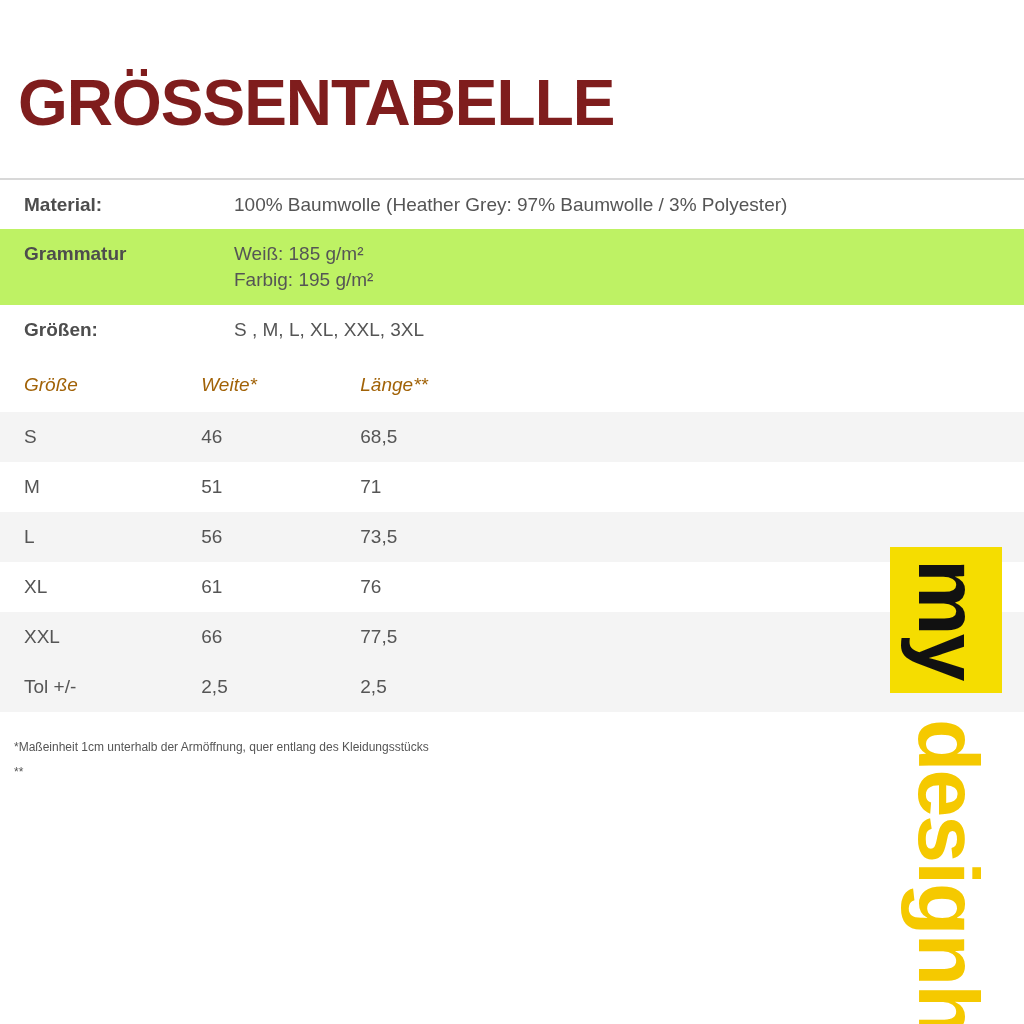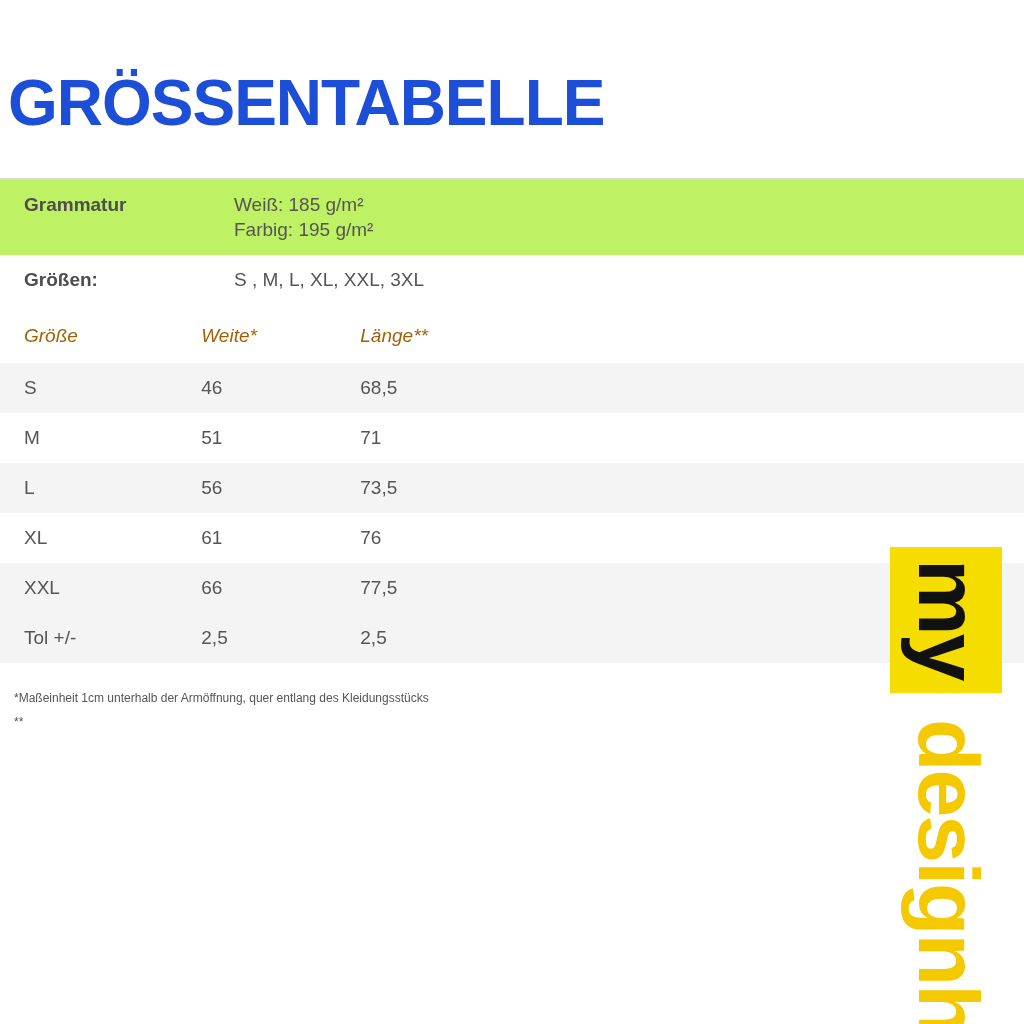--- a/index.html
+++ b/index.html
@@ -19,24 +19,24 @@
   .page {
     position: relative;
     width: 1024px;
     height: 1024px;
   }
 
   
   .title {
     font-size: 64px;
     font-weight: bold;
-    color: #1d4ed8;
+    color: #7f1d1d;
     letter-spacing: -1px;
     line-height: 1;
-    padding: 28px 0 0 8px;
+    padding: 28px 0 0 18px;
     white-space: nowrap;
   }
 
   .title-rule {
     margin-top: 22px;
     height: 2px;
     background: #d8d8d8;
     width: 100%;
   }
 
@@ -147,20 +147,24 @@
 </head>
 <body>
 
 <div class="page">
 
   <h1 class="title">GRÖSSENTABELLE</h1>
   <div class="title-rule"></div>
 
   <table class="spec">
     <tbody>
+      <tr>
+        <td class="key">Material:</td>
+        <td class="val">100% Baumwolle (Heather Grey: 97% Baumwolle / 3% Polyester)</td>
+      </tr>
       <tr class="shaded">
         <td class="key">Grammatur</td>
         <td class="val" style="white-space: pre-line;">Weiß: 185 g/m²
 Farbig: 195 g/m²</td>
       </tr>
       <tr>
         <td class="key">Größen:</td>
         <td class="val">S , M, L, XL, XXL, 3XL</td>
       </tr>
     </tbody>

